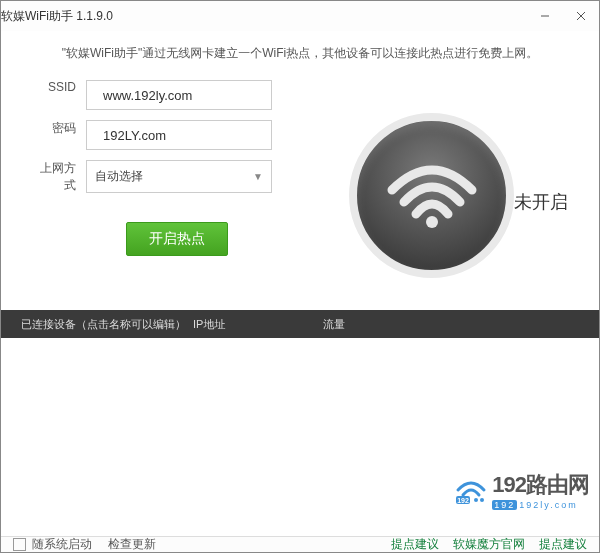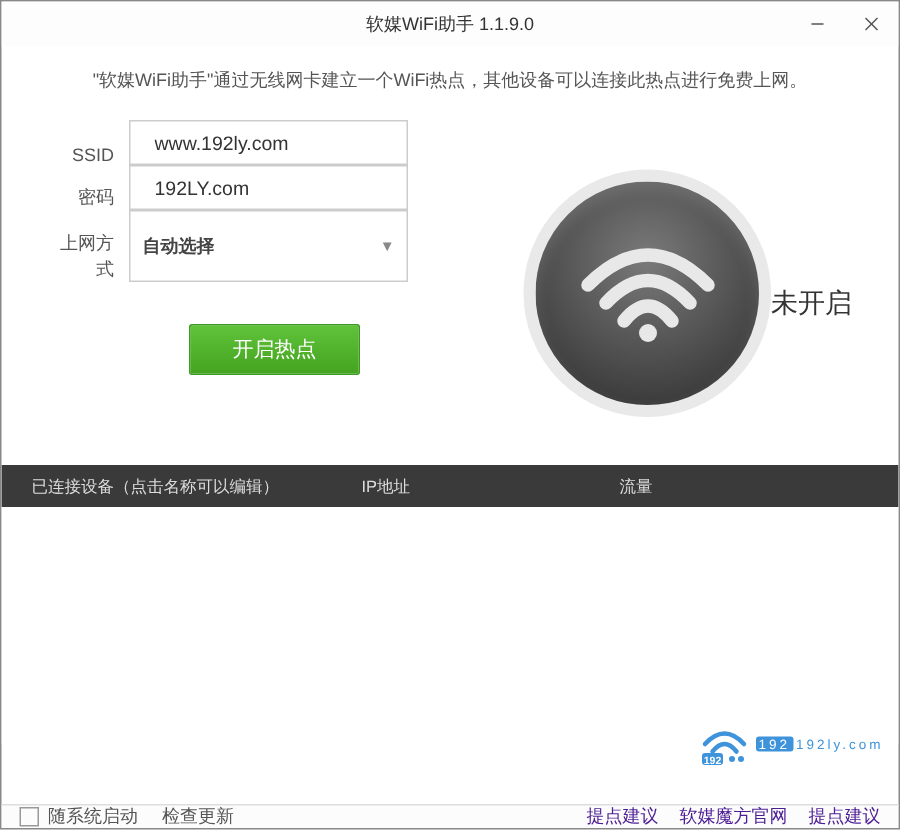--- a/index.html
+++ b/index.html
@@ -1,44 +1,44 @@
 <!DOCTYPE html>
 <html><head>
   <meta charset="utf-8">
   <style>
     * { margin: 0; padding: 0; box-sizing: border-box; }
     body { font-family: "Microsoft YaHei", Arial, sans-serif; font-size: 12px; width: 600px; height: 553px; background: #fff; border: 1px solid #888; position: relative; overflow: hidden; }
-    .titlebar { height: 30px; display: flex; align-items: center; justify-content: center; position: relative; background: #fdfdfd; }
+    .titlebar { height: 30px; display: flex; align-items: center; justify-content: flex-start; position: relative; background: #fdfdfd; }
     .titlebar-text { font-size: 12px; color: #333; }
     .titlebar-controls { position: absolute; right: 0; top: 0; height: 30px; display: flex; }
     .tb-btn { width: 36px; height: 30px; display: flex; align-items: center; justify-content: center; color: #555; cursor: pointer; }
     .subtitle { text-align: center; color: #555; font-size: 12px; padding: 14px 0 18px; }
     .main { display: flex; padding: 0 20px 0 30px; height: 230px; }
     .form-col { flex: 1; }
-    .form-row { display: flex; align-items: flex-end; }
+    .form-row { display: flex; align-items: flex-start; margin-bottom: 10px; }
     .form-label { width: 55px; text-align: right; color: #555; font-size: 12px; padding-right: 10px; }
     .text-input { width: 186px; height: 30px; border: 1px solid #ccc; padding: 0 16px; font-size: 13px; color: #333; font-family: inherit; }
-    .select-wrap { width: 186px; height: 48px; border: 1px solid #ccc; display: flex; align-items: center; justify-content: space-between; padding: 0 8px; background: #fff; cursor: pointer; font-weight: bold; }
+    .select-wrap { width: 186px; height: 33px; border: 1px solid #ccc; display: flex; align-items: center; justify-content: space-between; padding: 0 8px; background: #fff; cursor: pointer; }
     .select-wrap .val { color: #444; font-size: 12px; }
     .chev { color: #888; font-size: 10px; }
-    .start-btn { width: 114px; height: 34px; margin-left: 95px; margin-top: 28px; background: linear-gradient(#60c33a, #44a320); border: 1px solid #3b9a1c; color: #fff; font-size: 14px; cursor: pointer; border-radius: 2px; display: flex; align-items: center; justify-content: center; }
+    .start-btn { width: 102px; height: 34px; margin-left: 95px; margin-top: 28px; background: linear-gradient(#60c33a, #44a320); border: 1px solid #3b9a1c; color: #fff; font-size: 14px; cursor: pointer; border-radius: 2px; display: flex; align-items: center; justify-content: center; }
     .status-col { width: 230px; display: flex; align-items: center; }
     .wifi-circle { width: 165px; height: 165px; border-radius: 50%; background: radial-gradient(circle at 50% 35%, #7a7a7a 0%, #5a5a5a 40%, #2b2b2b 100%); border: 8px solid #e9e9e9; display: flex; align-items: center; justify-content: center; box-shadow: inset 0 5px 10px rgba(255,255,255,0.15); }
     .status-text { margin-top: 14px; font-size: 18px; color: #333; }
     .table-header { background: #3a3a3a; color: #ddd; display: flex; height: 28px; align-items: center; font-size: 11px; }
-    .th1 { width: 240px; padding-left: 20px; }
+    .th1 { width: 192px; padding-left: 20px; }
     .th2 { width: 130px; }
     .th3 { width: 130px; }
-    .th4 { width: 100px; margin-left: 42px; }
+    .th4 { width: 100px; }
     .table-body { height: 158px; background: #fff; }
     .footer { position: absolute; bottom: 0; left: 0; right: 0; height: 16px; border-top: 1px solid #ddd; display: flex; align-items: center; padding: 0 12px; background: #fcfcfc; }
     .chk { width: 13px; height: 13px; border: 1px solid #999; margin-right: 6px; display: inline-block; }
     .fl { color: #555; font-size: 12px; margin-right: 16px; cursor: pointer; display: flex; align-items: center; }
     .fr { margin-left: auto; display: flex; gap: 14px; }
-    .fr a { color: #4c1d95; font-size: 12px; cursor: pointer; text-decoration: none; }
+    .fr a { color: #15803d; font-size: 12px; cursor: pointer; text-decoration: none; }
     .watermark { position: absolute; right: 10px; bottom: 42px; display: flex; align-items: center; opacity: 0.9; }
     .wm-text { font-size: 22px; font-weight: bold; color: #444; letter-spacing: -1px; }
     .wm-text .lu { color: #444; }
     .wm-icon { margin-right: 4px; }
   </style>
 </head>
 <body>
 
 <div class="titlebar">
   <span class="titlebar-text">软媒WiFi助手 1.1.9.0</span>
@@ -103,20 +103,21 @@
 <div class="watermark">
   <svg class="wm-icon" width="34" height="28">
     <path d="M 4 14 Q 17 0 30 14" stroke="#2a88d8" stroke-width="3" fill="none" stroke-linecap="round"></path>
     <path d="M 9 19 Q 17 9 25 19" stroke="#2a88d8" stroke-width="3" fill="none" stroke-linecap="round"></path>
     <rect x="2" y="20" width="14" height="8" rx="2" fill="#2a88d8"></rect>
     <text x="9" y="27" font-size="7" fill="#fff" text-anchor="middle" font-weight="bold">192</text>
     <circle cx="22" cy="24" r="2" fill="#2a88d8"></circle>
     <circle cx="28" cy="24" r="2" fill="#2a88d8"></circle>
   </svg>
   <div>
+    <span class="wm-text"><span>192</span><span class="lu">路由网</span></span>
     <div style="font-size:9px;color:#2a88d8;letter-spacing:2px;"><span style="background:#2a88d8;color:#fff;padding:0 2px;border-radius:2px;margin-right:2px;">192</span><span>192ly.com</span></div>
   </div>
 </div>
 
 <div class="footer">
   <div class="fl">
     <span class="chk"></span>
     <span>随系统启动</span>
   </div>
   <div class="fl">

